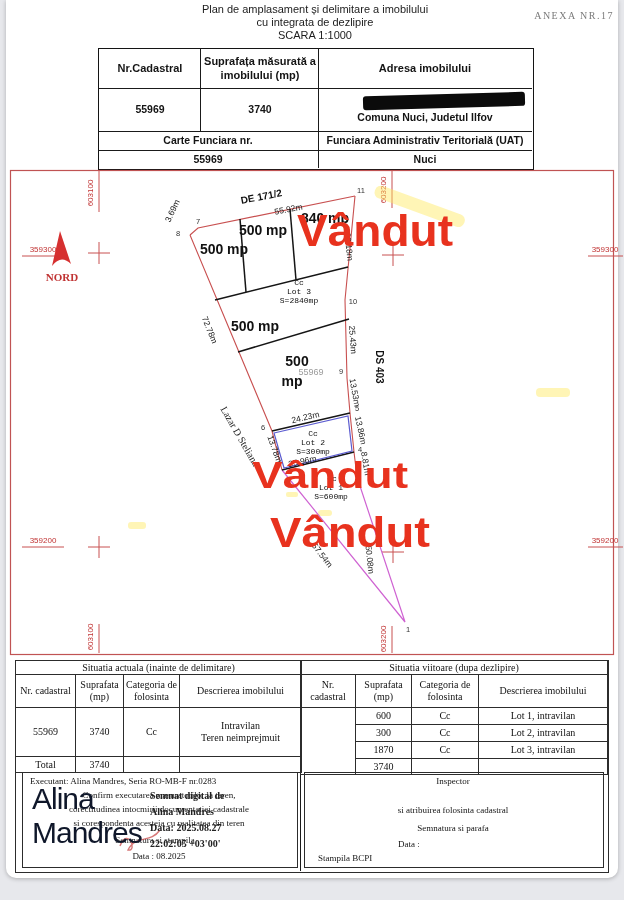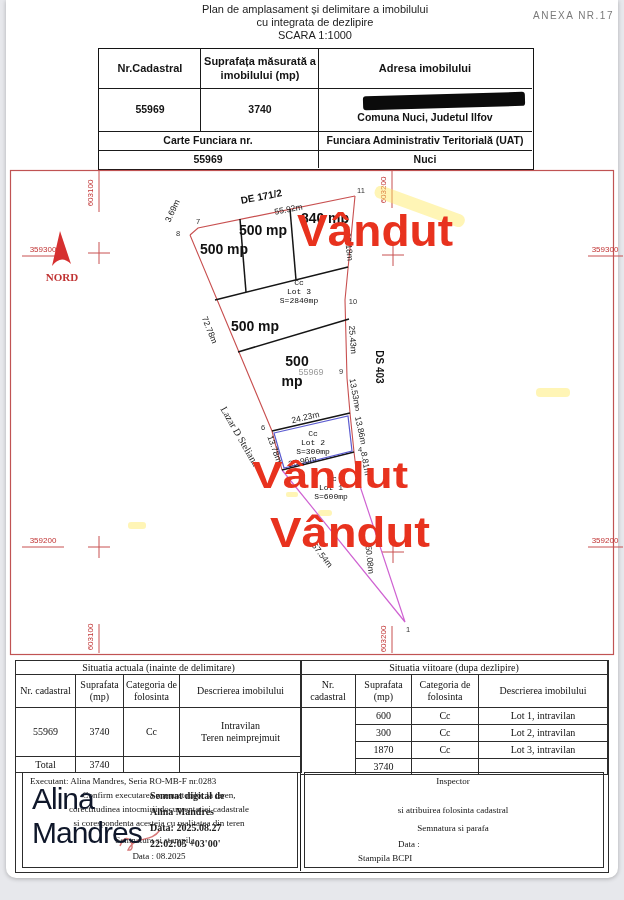--- a/index.html
+++ b/index.html
@@ -6,21 +6,21 @@
   .stage{position:relative;width:624px;height:900px;background:#e7e8ec;overflow:hidden;
          font-family:"Liberation Sans",sans-serif;color:#111;}
   .page{position:absolute;left:6px;top:0;width:612px;height:878px;background:#ffffff;
         border-radius:0 0 10px 10px;box-shadow:0 1px 4px rgba(0,0,0,.25);}
   .abs{position:absolute;}
   .ct{text-align:center;}
   .hline{position:absolute;height:1px;background:#1a1a1a;}
   .vline{position:absolute;width:1px;background:#1a1a1a;}
   .title-line{position:absolute;left:120px;width:390px;text-align:center;font-size:11px;color:#1c1c1c;}
   .annex{position:absolute;right:10px;top:10px;font-size:10px;color:#7a7a7a;letter-spacing:1.5px;
-         font-family:Liberation Sans, sans-serif;}
+         font-family:Liberation Serif, serif;}
   .hcell{position:absolute;font-weight:bold;font-size:11px;line-height:1.25;text-align:center;color:#141414;}
   .vcell{position:absolute;font-weight:bold;font-size:10.5px;text-align:center;color:#141414;}
   .redact{position:absolute;background:#0b0b0b;border-radius:3px;transform:rotate(-1.6deg);}
   svg text{font-family:"Liberation Sans",sans-serif;}
   .frame{fill:none;stroke:#c05353;stroke-width:1.2;}
   .redln{stroke:#c85050;stroke-width:1.1;fill:none;}
   .blkln{stroke:#151515;stroke-width:1.5;fill:none;}
   .bluln{stroke:#5b5bd0;stroke-width:1.2;fill:none;}
   .magln{stroke:#cf63d2;stroke-width:1.2;fill:none;}
   .dim{font-size:8.5px;fill:#222;}
@@ -312,14 +312,14 @@
     <div>Alina Mandres</div>
     <div>Data: 2025.08.27</div>
     <div>22:02:05 +03'00'</div>
   </div>
 
   <div class="sigbox" style="left:304px;top:772px;width:298px;height:94px;"></div>
   <div class="serifline ct" style="left:304px;top:776px;width:298px;">Inspector</div>
   <div class="serifline ct" style="left:304px;top:805px;width:298px;">si atribuirea folosinta cadastral</div>
   <div class="serifline ct" style="left:304px;top:823px;width:298px;">Semnatura si parafa</div>
   <div class="serifline" style="left:398px;top:839px;">Data :</div>
-  <div class="serifline" style="left:318px;top:853px;margin-left:40px;">Stampila BCPI</div>
+  <div class="serifline" style="left:318px;top:853px;">Stampila BCPI</div>
 </div>
 
 </body></html>

